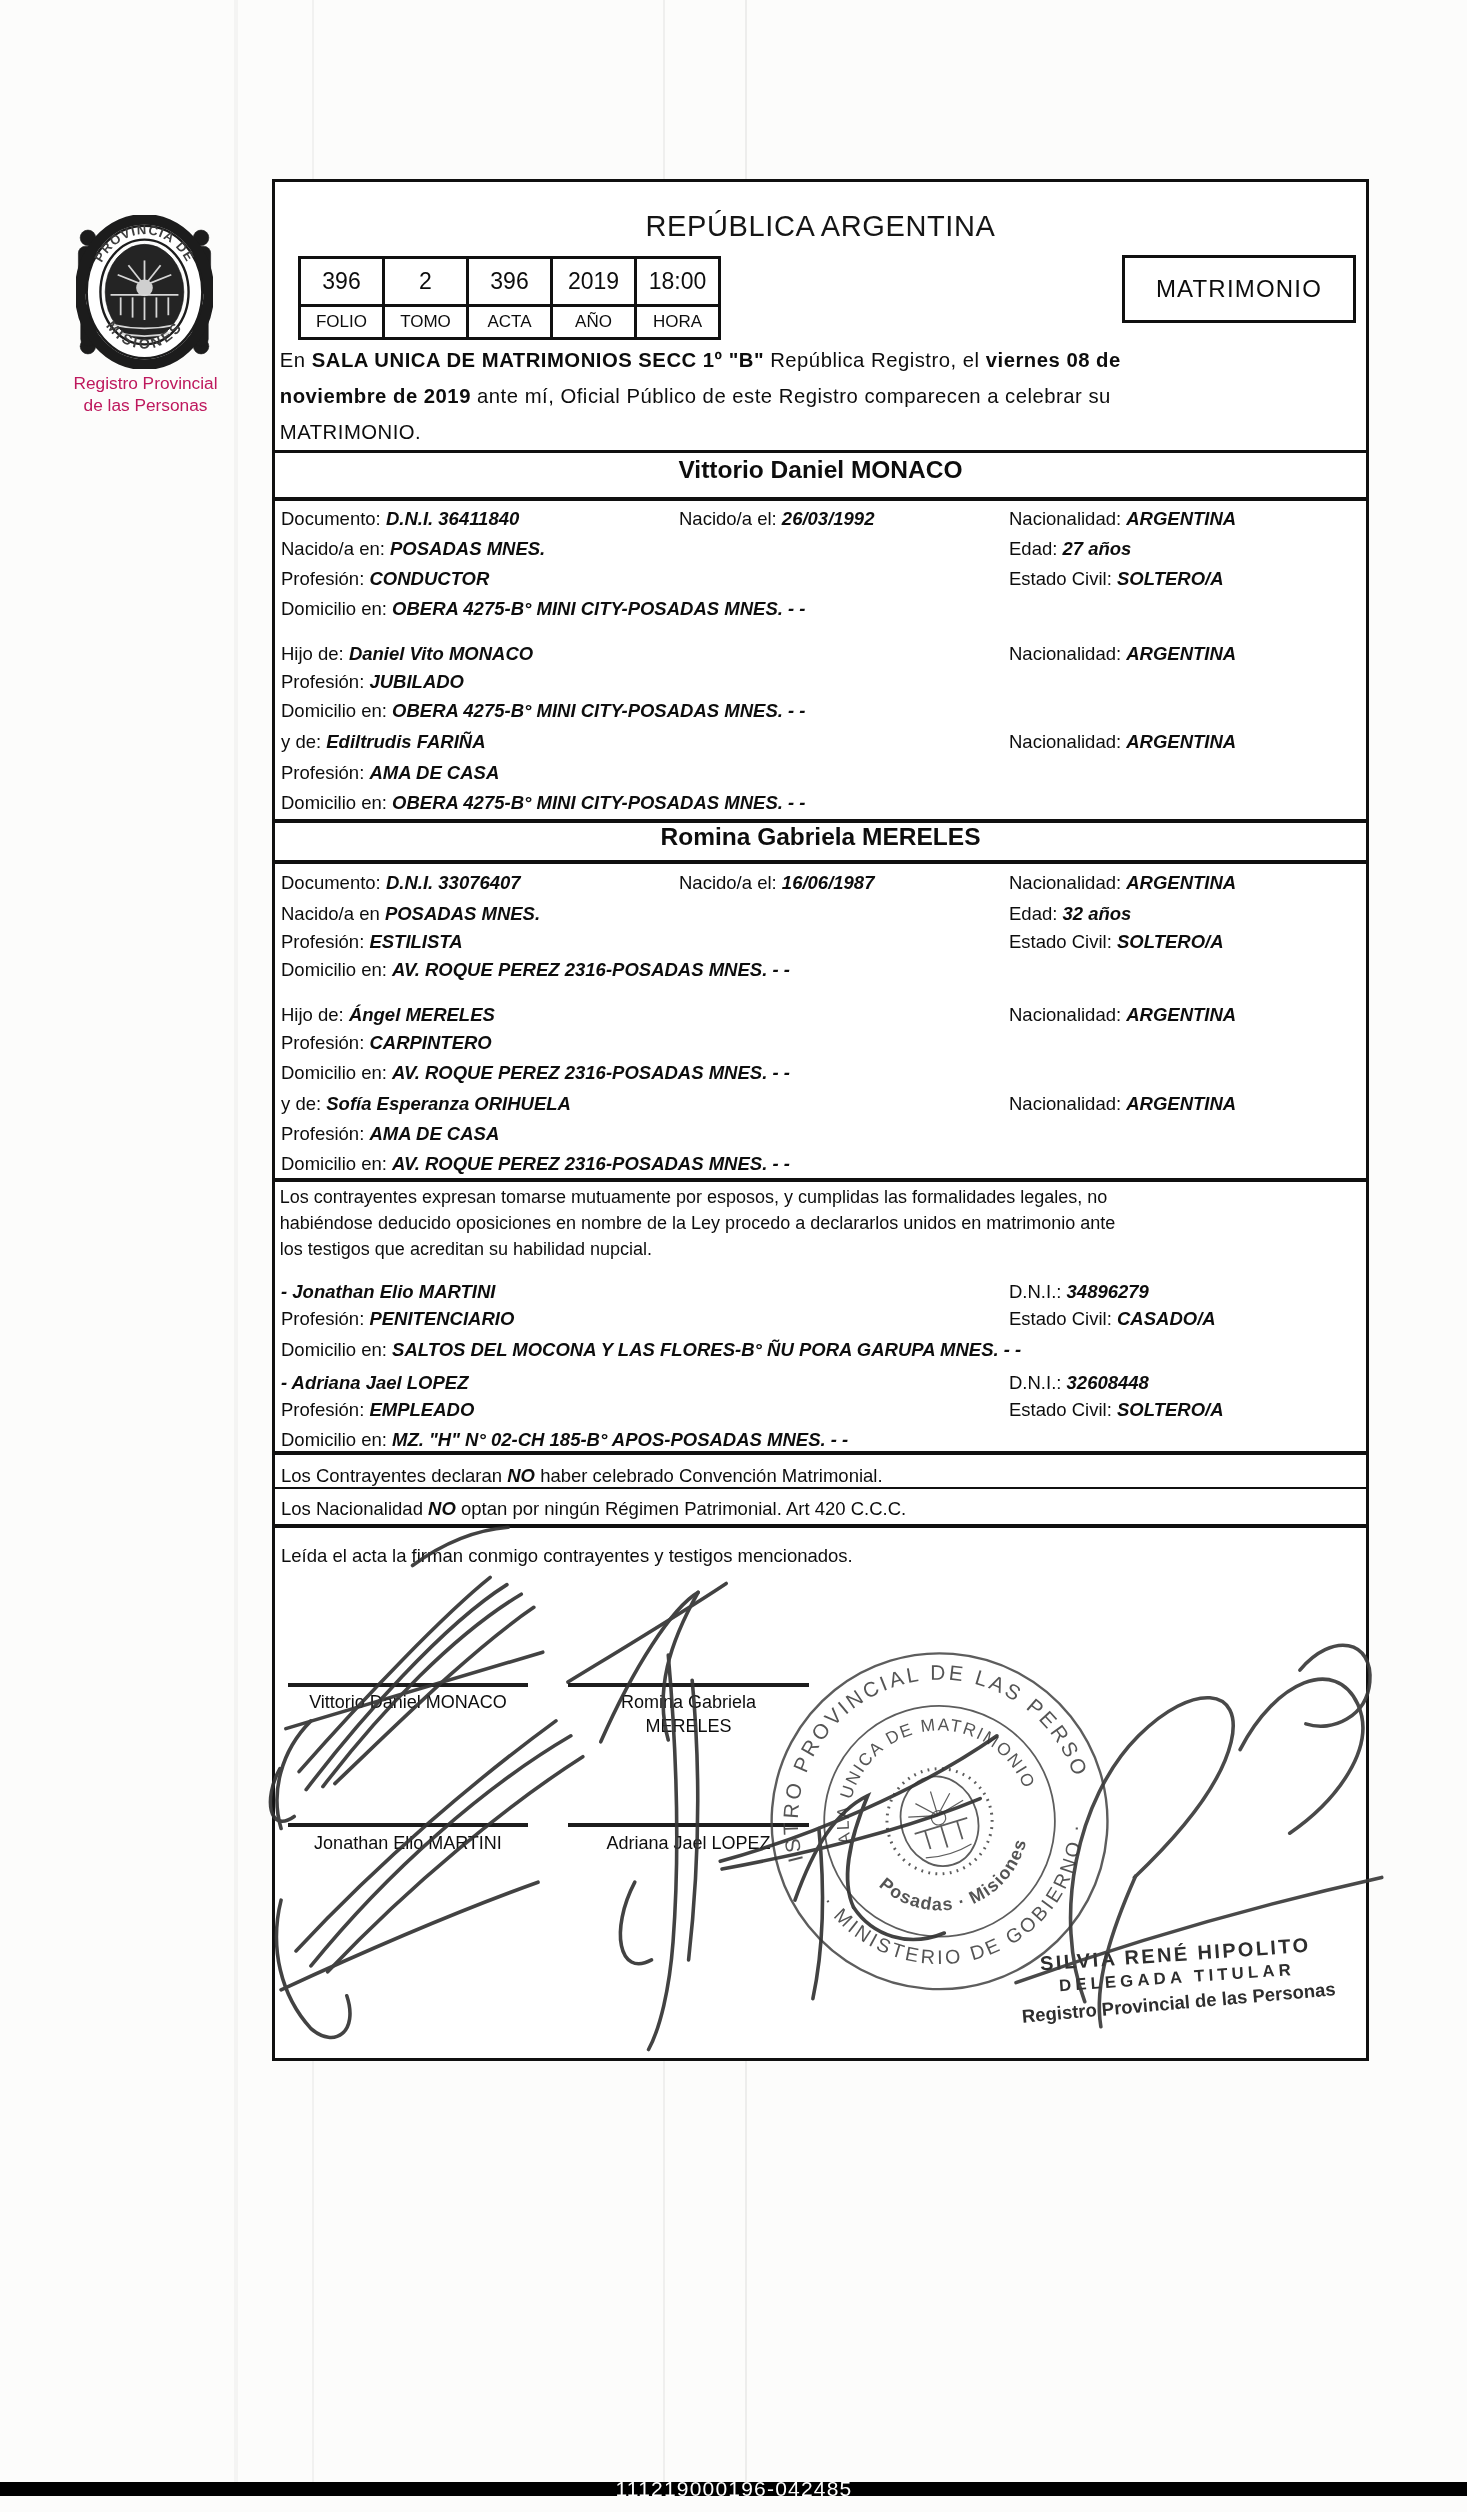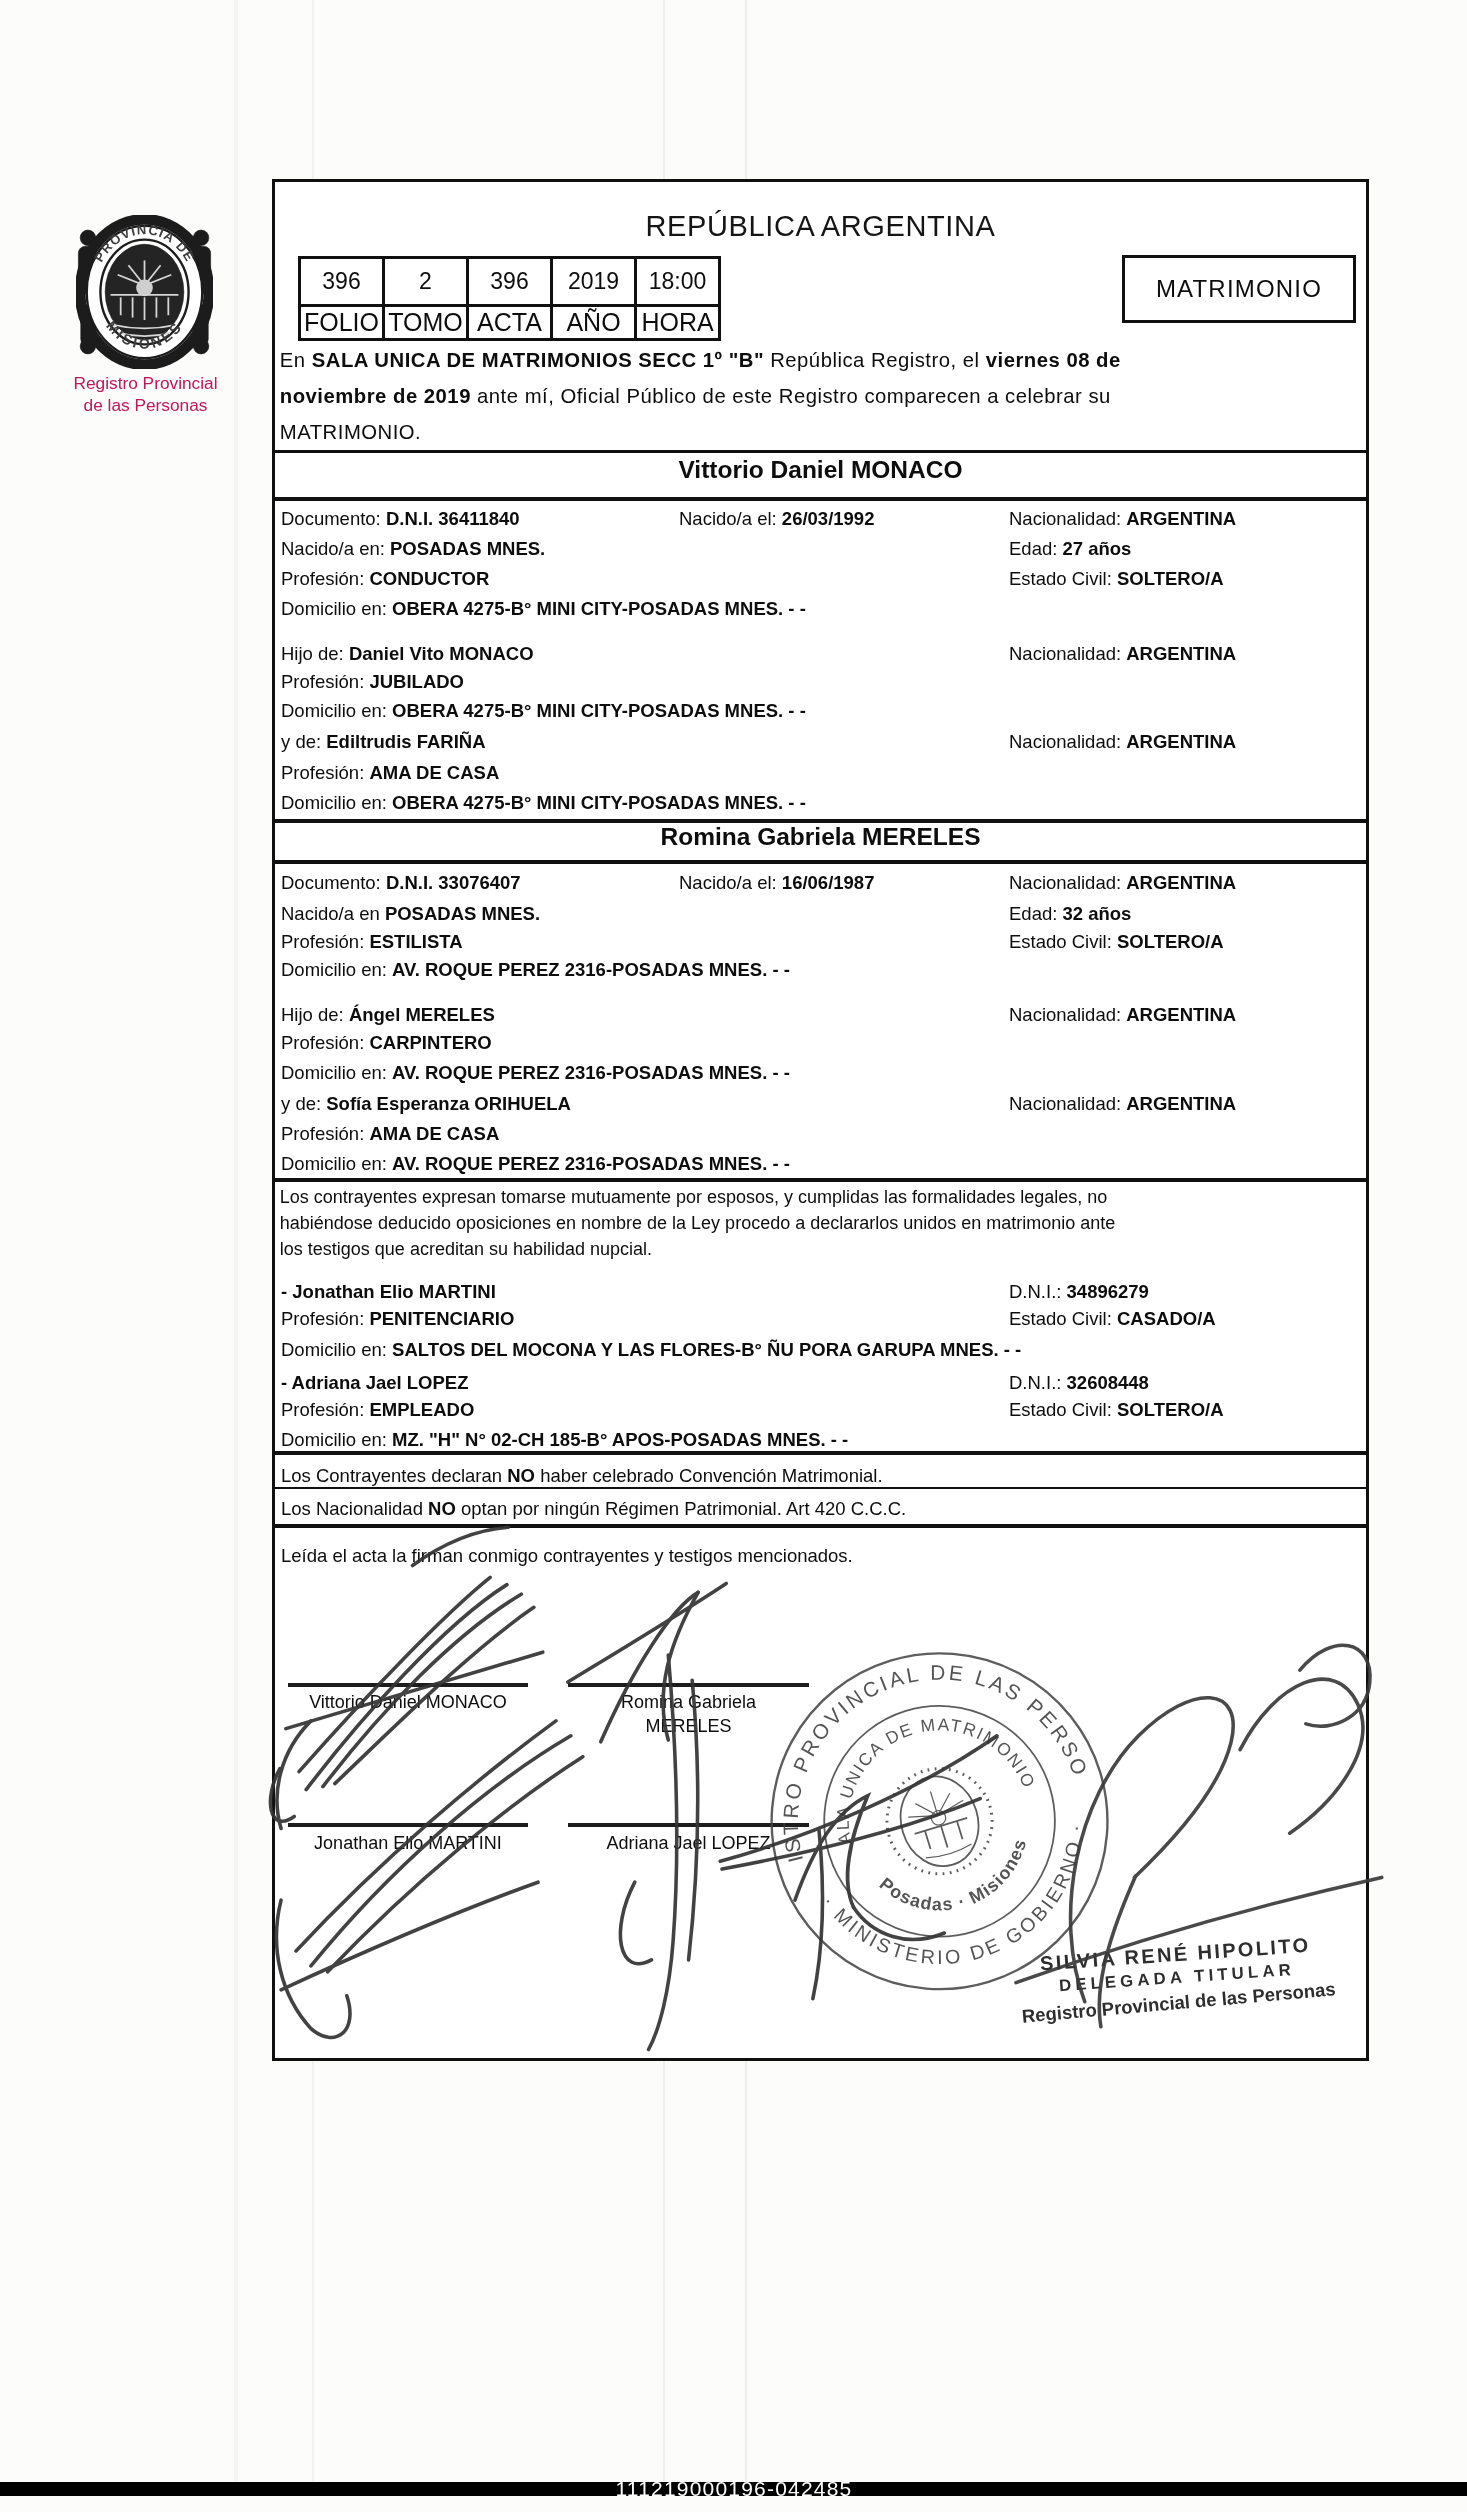--- a/index.html
+++ b/index.html
@@ -9,31 +9,31 @@
   
   .logo-caption{position:absolute;left:71px;top:372px;width:149px;text-align:center;
 Font    font-weight:700;font-size:17.3px;line-height:22px;color:#be185d;}
   .emblem{position:absolute;left:76px;top:215px;}
   
   .doc{position:absolute;left:272px;top:179px;width:1091px;height:1876px;border:3.6px solid #101010;background:#fff;}
   .title{position:absolute;top:27.5px;left:0;right:0;text-align:center;font-size:29px;letter-spacing:0.6px;color:#151515;}
   .ftable{position:absolute;left:23px;top:74px;border-collapse:collapse;}
   .ftable td{border:3px solid #101010;text-align:center;white-space:nowrap;}
   .ftable .vals td{width:79px;height:43px;font-size:23px;}
-  .ftable .labs td{height:27.5px;font-size:25px;margin-top:16px;}
+  .ftable .labs td{height:27.5px;font-size:17px;margin-top:16px;}
   .mbox{position:absolute;left:847px;top:73px;width:228px;height:62px;border:3.6px solid #101010;
         display:flex;align-items:center;justify-content:center;font-size:24px;letter-spacing:1.2px;}
   .intro{position:absolute;left:4.8px;top:160px;width:1083px;font-size:20.3px;line-height:36px;letter-spacing:0.5px;}
   .intro b,.b{font-weight:700;}
   .hr{position:absolute;left:-1.2px;right:-1.2px;background:#101010;}
   .sechead{position:absolute;left:0;right:0;text-align:center;font-weight:700;font-size:24.5px;}
   .row{position:absolute;left:0;right:0;font-size:18.5px;white-space:nowrap;}
   .cell{position:absolute;top:0;white-space:nowrap;}
   .c1{left:6px;} .c2{left:404px;} .c3{left:734px;}
-  .val{font-weight:700;}
+  .val{font-weight:700;font-style:italic;}
   .wpar{position:absolute;left:4.8px;top:1002px;width:1084px;font-size:18px;line-height:26px;}
   .sline{position:absolute;height:3.6px;background:#1d1d1d;}
   .siglabel{position:absolute;text-align:center;font-size:18px;line-height:24px;}
   .official{position:absolute;left:699px;top:1760px;width:406px;text-align:center;transform:rotate(-4deg);color:#2e2e2e;}
   .official .l1{font-size:20px;font-weight:700;letter-spacing:2.4px;line-height:24px;}
   .official .l2{font-size:16.7px;font-weight:700;letter-spacing:4.2px;line-height:24px;}
   .official .l3{font-size:18.5px;font-weight:700;letter-spacing:0px;line-height:26px;transform:rotate(-1deg);}
   .overlay{position:absolute;left:0;top:0;pointer-events:none;}
   .bcbar{position:absolute;left:0;top:2482px;width:1468px;height:14px;background:#000;
          display:flex;align-items:center;justify-content:center;}

